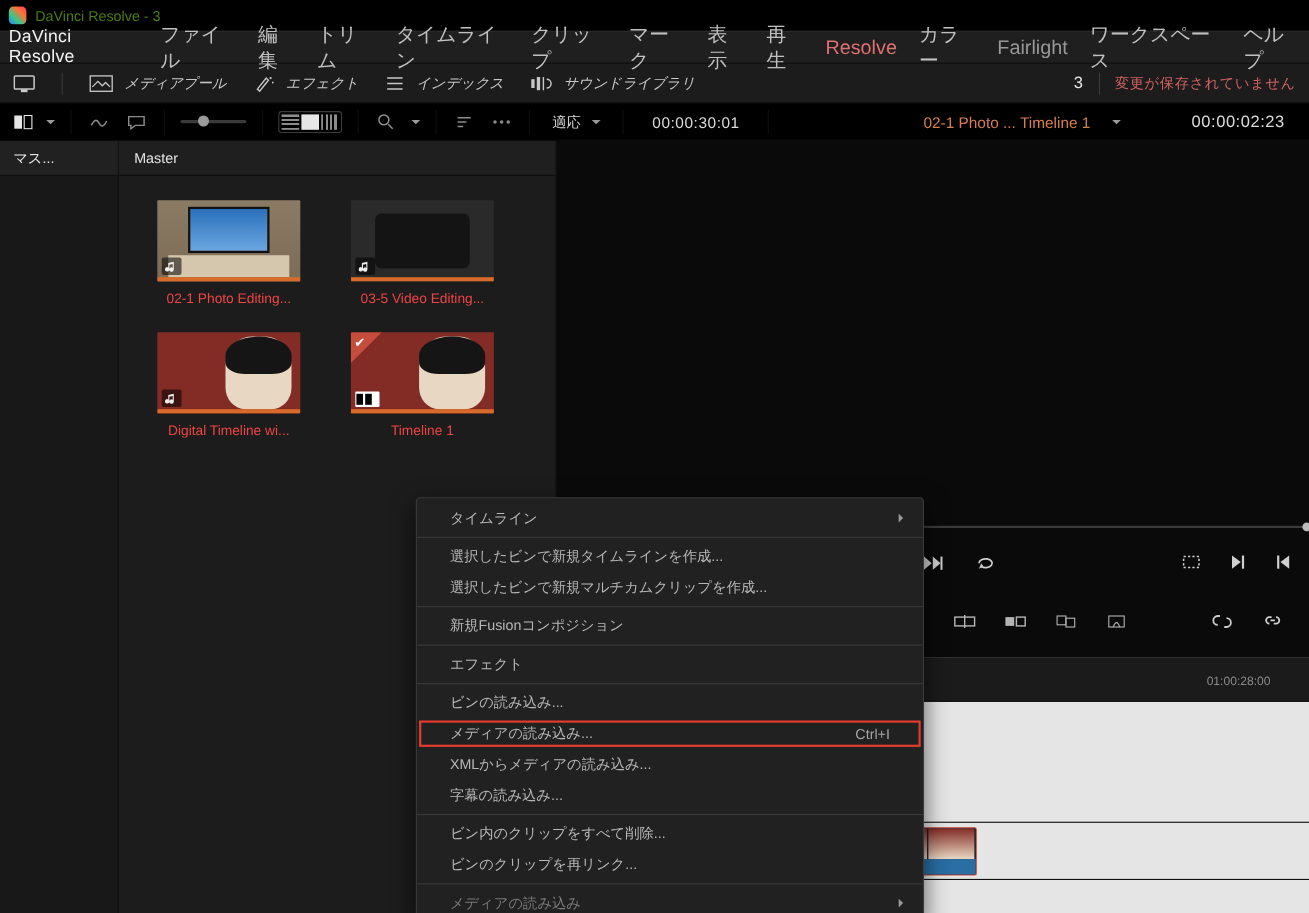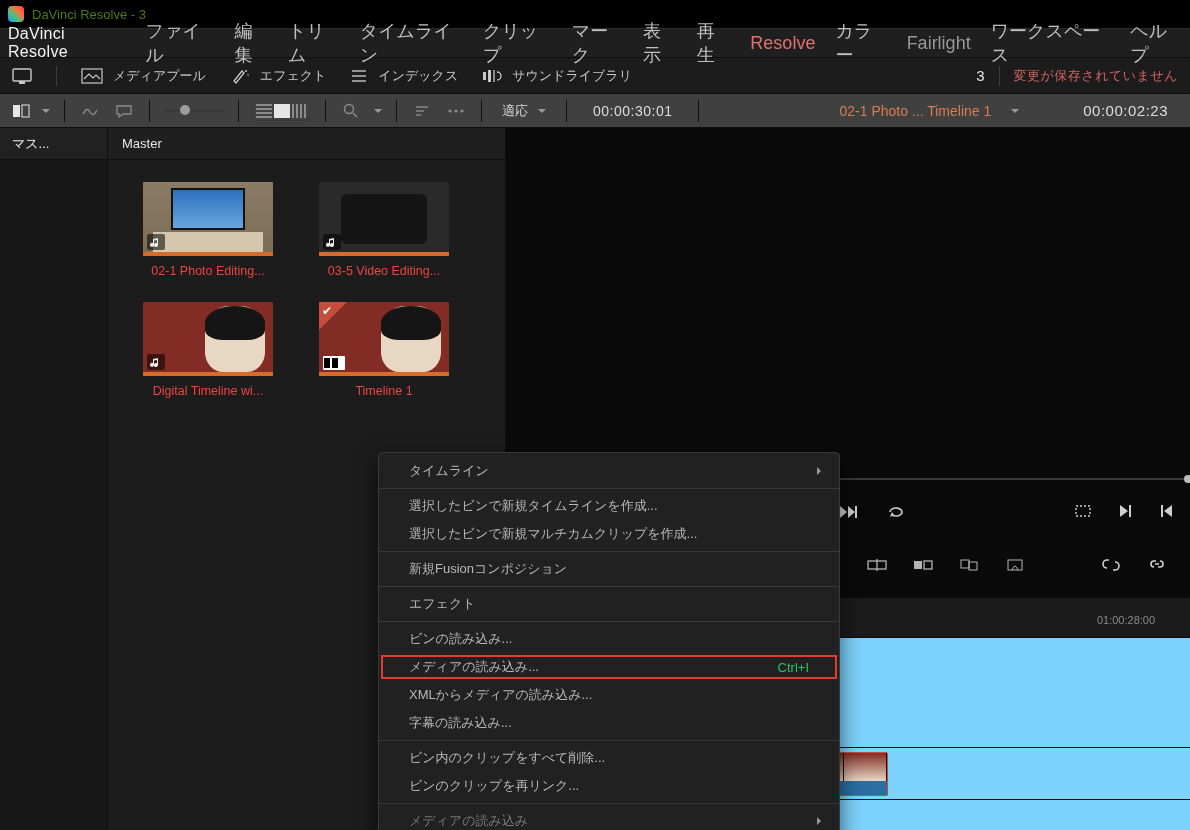--- a/index.html
+++ b/index.html
@@ -12,30 +12,30 @@
 
 
 .menu-bar { height: 30px; background: #1f1f1f; display: flex; align-items: center; padding: 0 8px; gap: 20px; border-top: 1px solid #2a2a2a; border-bottom: 1px solid #0e0e0e; }
 .menu-bar .brand { color: #f5f5f5; font-size: 16px; letter-spacing: 0.3px; margin-right: 4px; }
 .menu-bar .item { color: #c0c0c0; font-size: 18px; cursor: default; }
 .menu-bar .item.accent { color: #e07171; }
 .menu-bar .item.fairlight { color: #989898; }
 
 
 .ws-bar { height: 36px; background: #1c1c1c; display: flex; align-items: center; padding: 0 12px; gap: 26px; border-bottom: 1px solid #0e0e0e; }
-.ws-left { display: flex; align-items: center; gap: 24px; }
+.ws-left { display: flex; align-items: center; gap: 24px; font-style: italic; }
 .ws-item { display: flex; align-items: center; gap: 10px; color: #c8c8c8; font-size: 13px; }
 .ws-item svg { fill: #c8c8c8; }
 .ws-right { margin-left: auto; display: flex; align-items: center; gap: 14px; }
 .proj-num { color: #e6e6e6; font-size: 15px; font-weight: 500; }
 .divider-v { width: 1px; height: 20px; background: #3c3c3c; }
 .unsaved { color: #d36262; font-size: 13px; letter-spacing: 0.5px; }
 
 
-.tool-bar { height: 34px; background: #404040; display: flex; align-items: center; padding: 0 10px; gap: 12px; border-bottom: 1px solid #0e0e0e; position: relative; }
+.tool-bar { height: 34px; background: #000000; display: flex; align-items: center; padding: 0 10px; gap: 12px; border-bottom: 1px solid #0e0e0e; position: relative; }
 .tb-sect { display: flex; align-items: center; gap: 10px; }
 .tb-sep { width: 1px; height: 22px; background: #0f0f0f; margin: 0 2px; }
 .tb-icon { color: #8c8c8c; display: flex; align-items: center; justify-content: center; width: 22px; height: 22px; }
 .tb-icon.active svg { fill: #e6e6e6; }
 .tb-icon svg { fill: #8c8c8c; }
 .zoom-slider { width: 60px; height: 3px; background: #3a3a3a; border-radius: 2px; position: relative; }
 .zoom-slider .knob { width: 10px; height: 10px; border-radius: 50%; background: #9c9c9c; position: absolute; top: -4px; left: 16px; }
 .view-toggle { display: flex; gap: 2px; border: 1px solid #3a3a3a; border-radius: 3px; padding: 2px; }
 .view-toggle div { width: 16px; height: 14px; }
 .fit-select { color: #d6d6d6; font-size: 13px; display: flex; align-items: center; gap: 10px; padding: 0 6px; }
@@ -81,39 +81,39 @@
 
 .scrub-line { position:absolute; left:0; right:0; top:350px; height:2px; background:#3b3b3b; }
 .scrub-knob { position:absolute; top:347px; right:-2px; width:8px; height:8px; border-radius:50%; background:#bdbdbd; }
 .transport { position:absolute; left:0; right:0; top:372px; display:flex; align-items:center; justify-content:center; gap:24px; }
 .transport .tb-icon { width:24px; height:24px; }
 .transport-right { position:absolute; right:12px; top:372px; display:flex; gap:20px; }
 .tool-row { position:absolute; left:0; right:0; top:424px; display:flex; align-items:center; justify-content:flex-end; gap:20px; padding-right:20px; }
 .tool-row .tb-icon { width:26px; height:26px; }
 
 
-.tl-area { position:absolute; left:0; right:0; top:470px; bottom:0; background:#7dd3fc; }
+.tl-area { position:absolute; left:0; right:0; top:470px; bottom:0; background:#e5e5e5; }
 .tl-ruler { height:40px; position:relative; background:#1b1b1b; border-bottom:1px solid #0e0e0e; }
 .tl-label { position:absolute; top:16px; color:#8a8a8a; font-size:11px; transform:translateX(-50%); }
 .playhead { position:absolute; top:0; width:1px; height:230px; background:#e74c3c; }
 .phead-knob { position:absolute; top:0; width:11px; height:16px; background:#e74c3c; border-radius:2px 2px 6px 6px; transform:translateX(-5px); }
 .tl-track { height:52px; border-bottom:1px solid #0e0e0e; position:relative; }
 .tl-clip { position:absolute; top:4px; height:44px; border-radius:2px; overflow:hidden; border:1px solid #2e5c7e; background:#1d3b52; }
 .tl-clip.sel { border-color:#cc4a3c; }
 .tl-clip .bar { position:absolute; left:0; right:0; bottom:0; height:14px; background:#2a6ea3; color:#d8e8f5; font-size:10px; padding:1px 4px; white-space:nowrap; overflow:hidden; }
 .tl-clip .imgs { position:absolute; top:0; left:0; right:0; bottom:14px; display:flex; }
 .tl-clip .imgs div { flex:1; background:linear-gradient(45deg,#6b5942,#a08965,#6b5942); border-right:1px solid #111; }
 
 
 .ctx { position:absolute; left:378px; top:452px; width:462px; background:#212121; border:1px solid #3a3a3a; border-radius:4px; box-shadow:0 8px 22px rgba(0,0,0,.6); z-index:100; padding:4px 0; }
 .ctx-item { height:28px; display:flex; align-items:center; padding:0 30px; color:#b8b8b8; font-size:13px; position:relative; }
 .ctx-item.sub:after { content:""; position:absolute; right:14px; top:50%; margin-top:-4px; border:4px solid transparent; border-left-color:#9a9a9a; }
 .ctx-sep { height:1px; background:#3a3a3a; margin:3px 0; }
 .ctx-item.hl { outline:2px solid #e33b2e; outline-offset:-4px; }
-.ctx-item .sc { margin-left:auto; color:#22c55e; }
+.ctx-item .sc { margin-left:auto; color:#a3a3a3; }
 .ctx-item.dim { color:#7a7a7a; }
 </style>
 </head>
 <body>
 
 <div class="title-bar">
   <div class="logo"></div>
   <div class="title">DaVinci Resolve - 3</div>
 </div>
 

